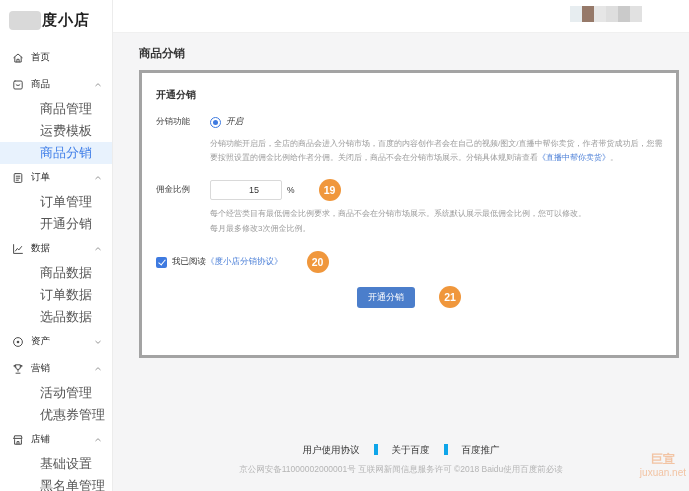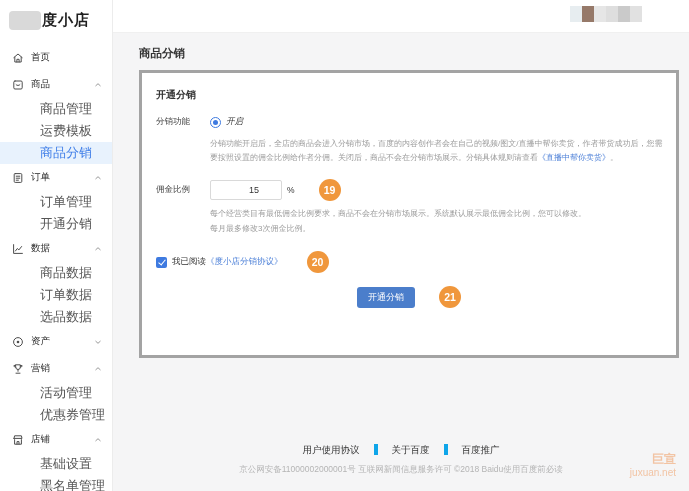--- a/index.html
+++ b/index.html
@@ -50,21 +50,21 @@
   .checkbox::after{content:"";position:absolute;left:3.5px;top:1px;width:3px;height:6px;border-right:1.5px solid #fff;border-bottom:1.5px solid #fff;transform:rotate(40deg);}
   .row-submit{margin-top:13px;justify-content:center;}
   .btn{background:#4b7ecb;color:#fff;font-size:9px;height:21px;line-height:21px;padding:0 11px;border:none;border-radius:3px;font-family:inherit;}
 
   
   .footer{position:absolute;left:0;right:0;bottom:15px;text-align:center;}
   .flinks{font-size:9.5px;color:#333;}
   .flinks a{color:#333;text-decoration:none;}
   .flinks a + a{border-left:4px solid #0ea5e9;padding-left:14px;margin-left:14px;}
   .ficp{margin-top:7px;font-size:8.5px;color:#b5b5b5;}
-  .watermark{position:absolute;right:13px;bottom:12px;text-align:right;color:#f2c4a4;line-height:1.25;z-index:4;}
+  .watermark{position:absolute;right:3px;bottom:12px;text-align:center;color:#f2c4a4;line-height:1.25;z-index:4;}
   .wm1{font-size:12px;font-weight:700;}
   .wm2{font-size:10px;}
 </style>
 </head>
 <body>
 
 <div class="app">
 
   <aside class="sidebar">
     <div class="logo">

